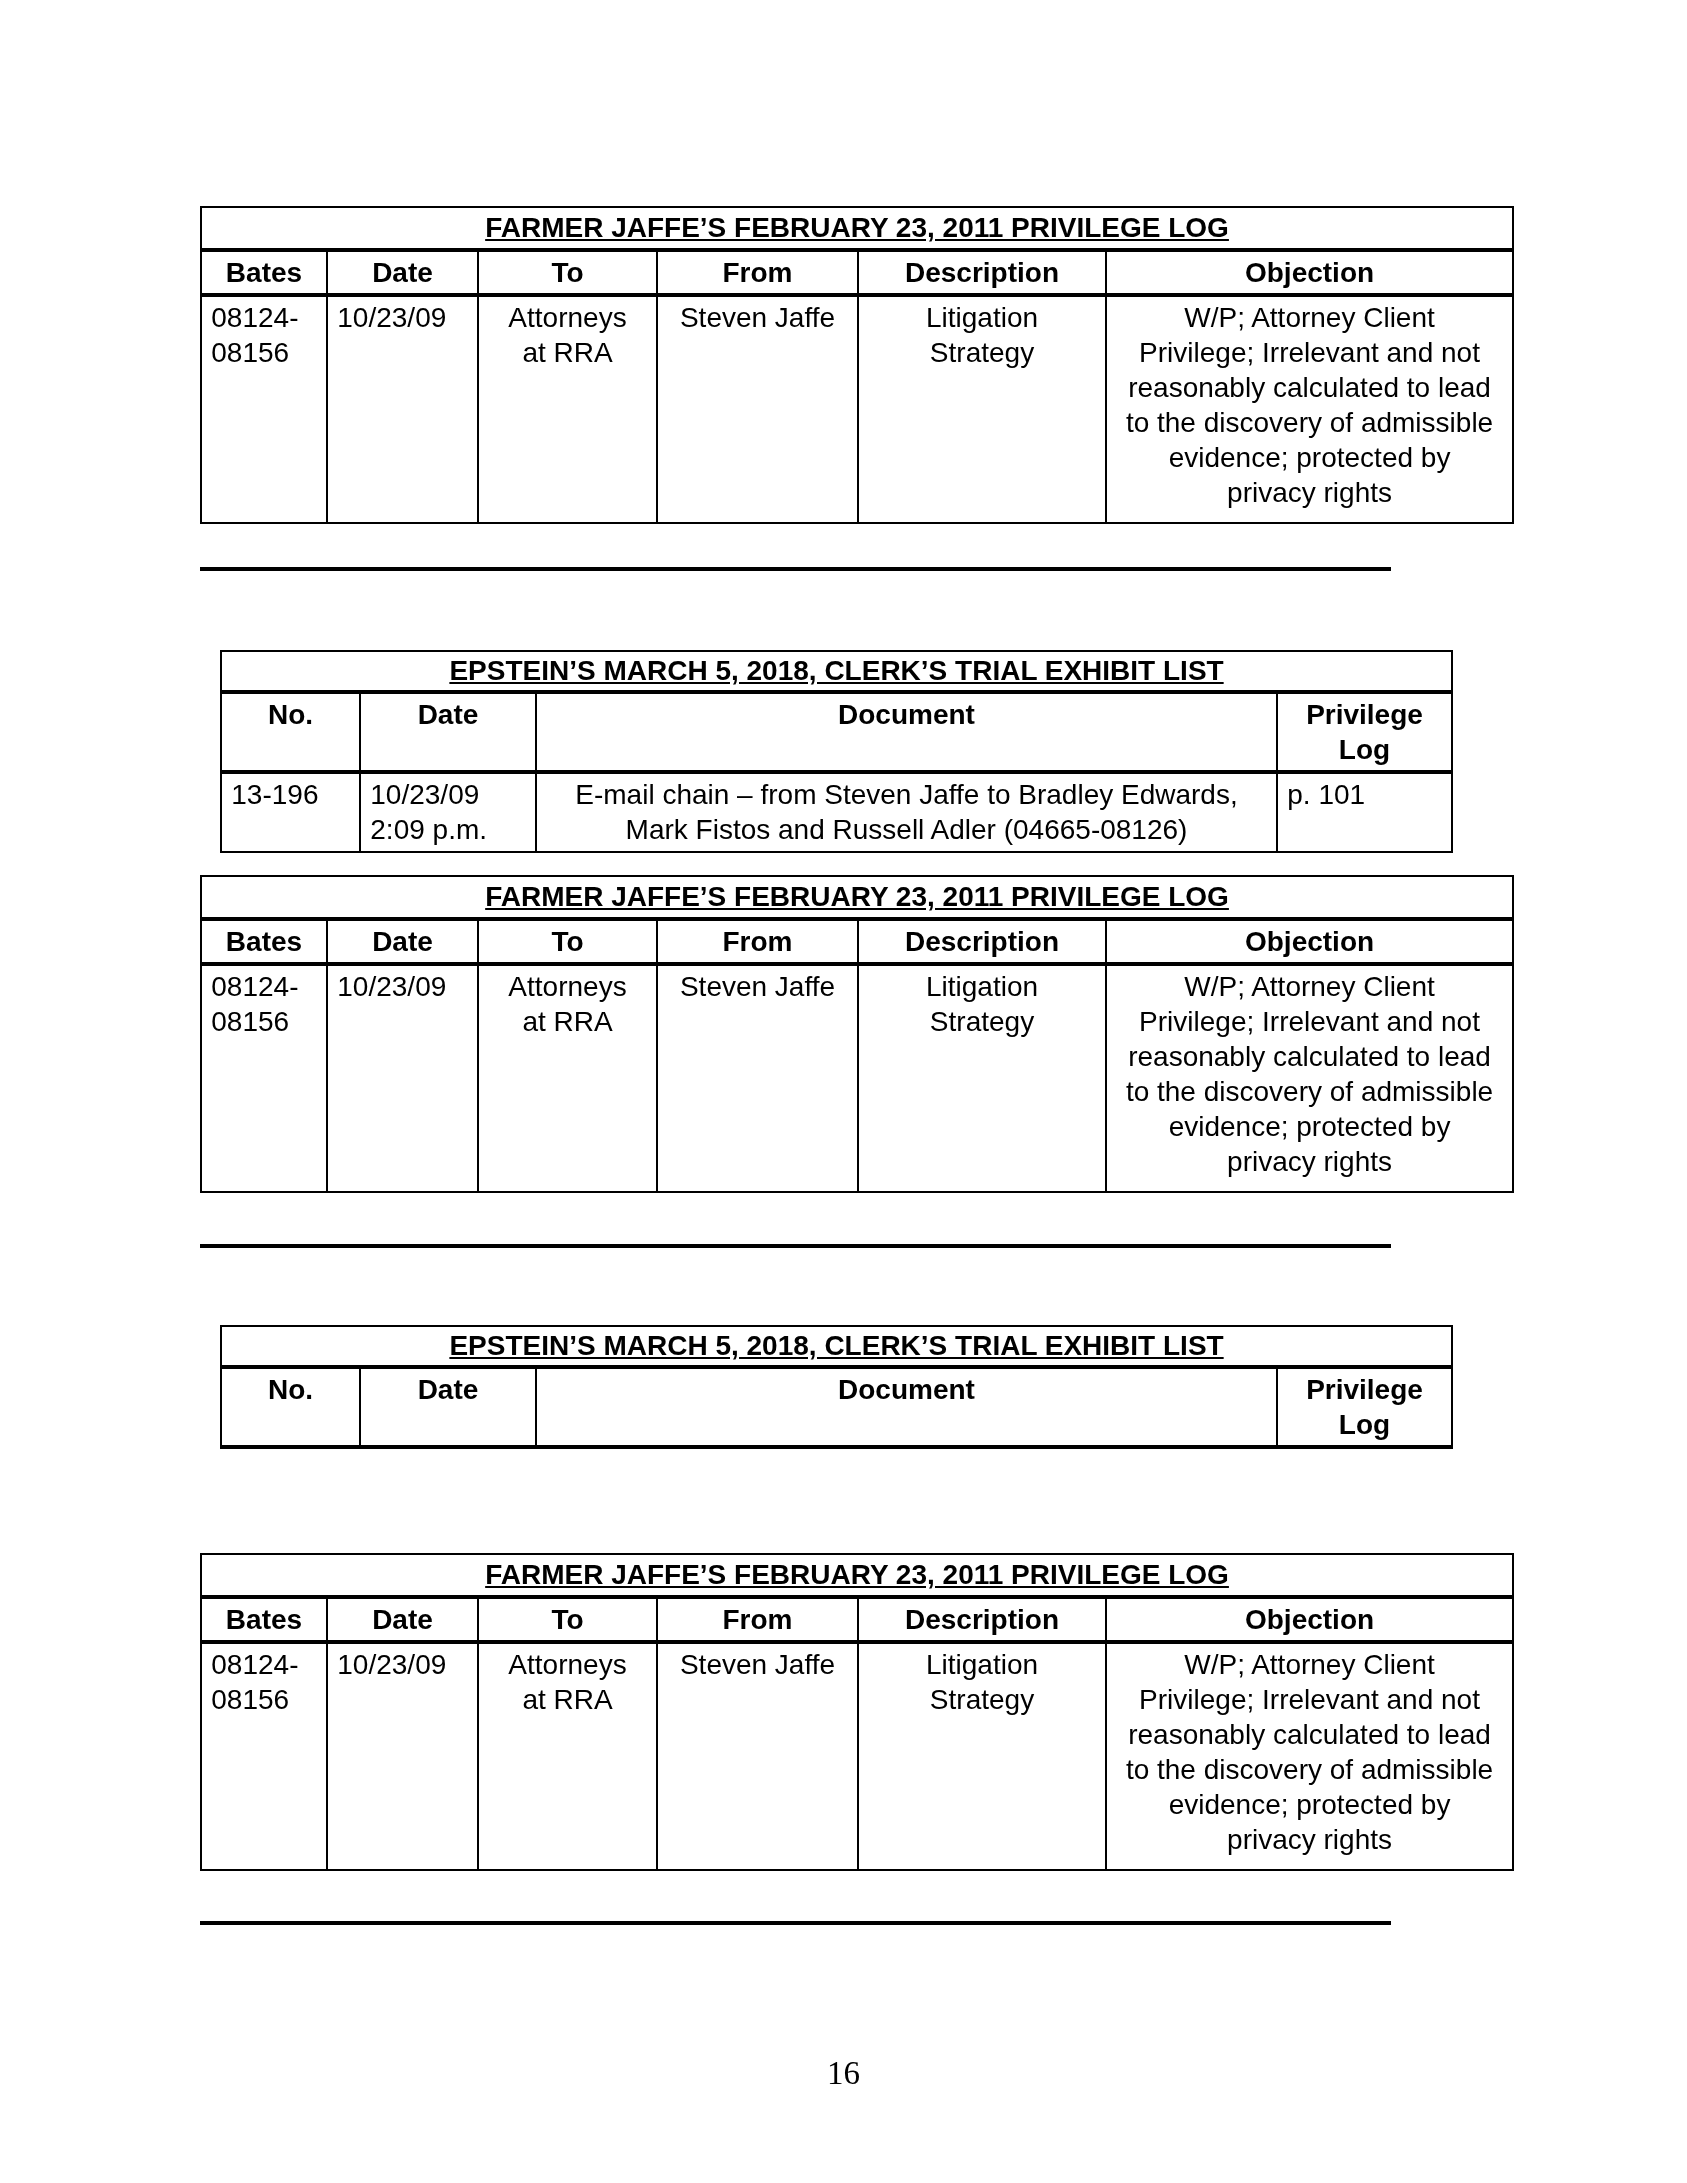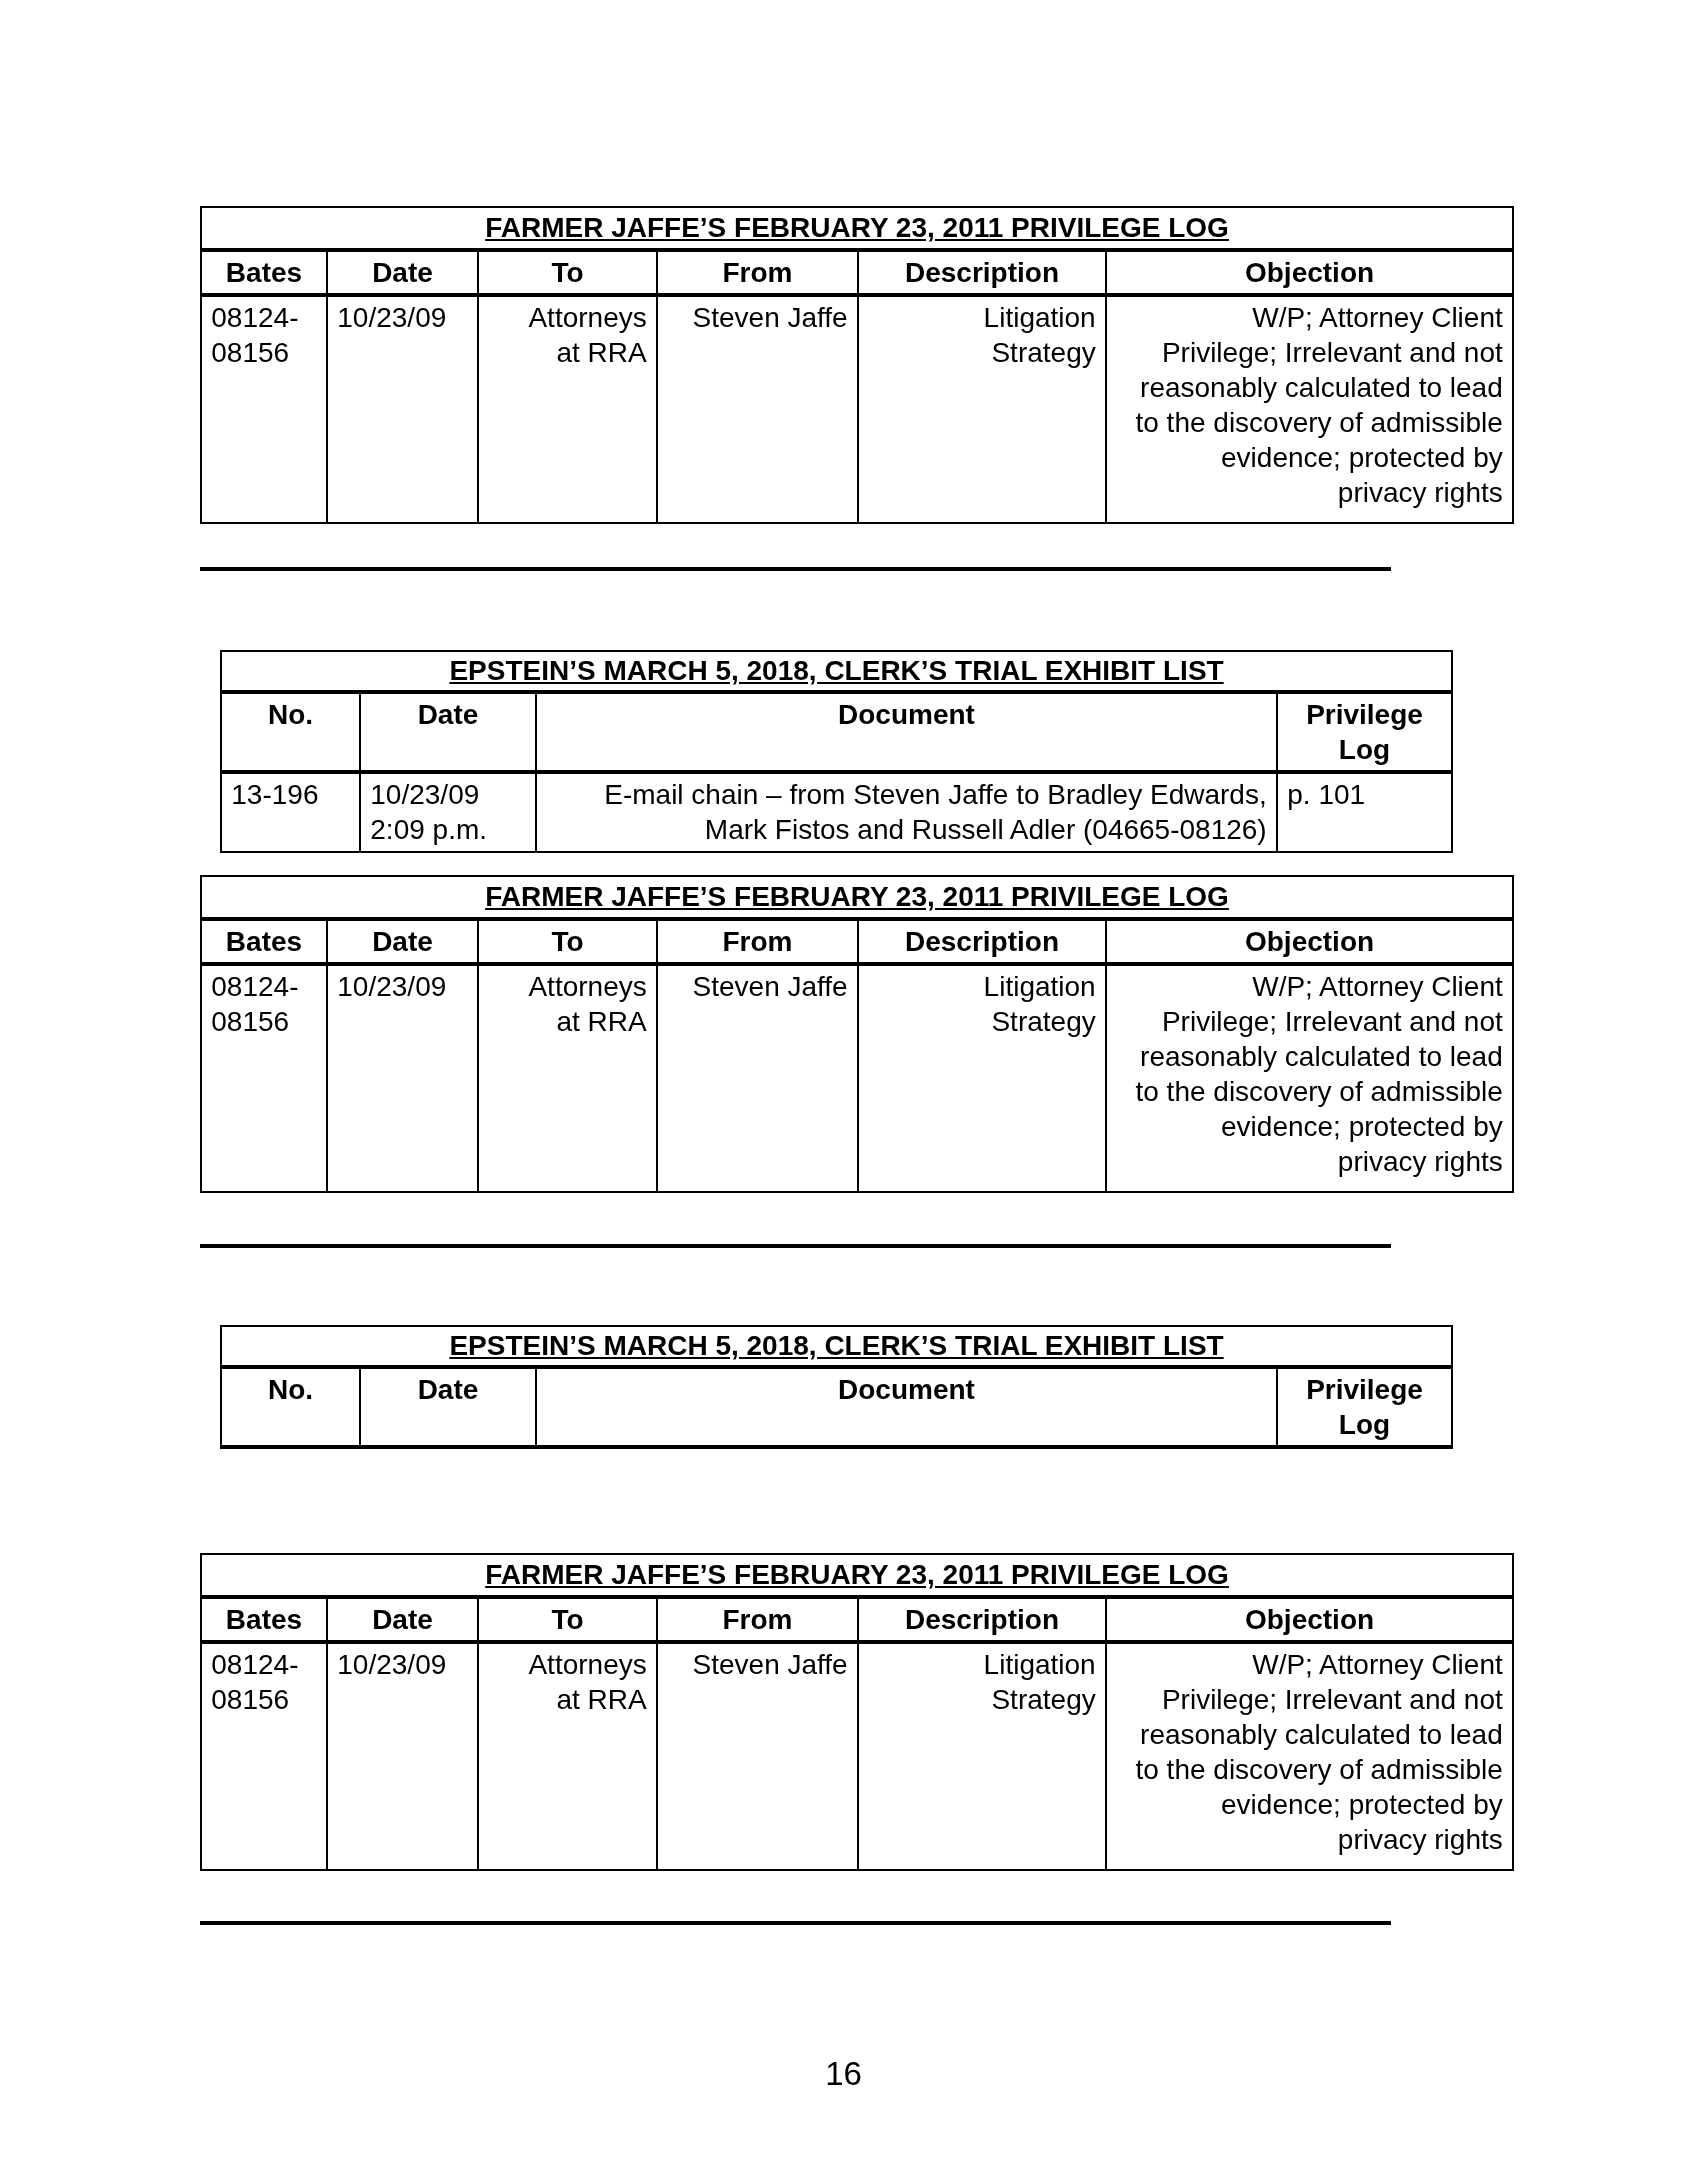--- a/index.html
+++ b/index.html
@@ -52,37 +52,37 @@
   .farmer-table tr.title-row  td { height: 37px; }
   .farmer-table tr.header-row td { height: 32px; }
   .farmer-table tr.data-row   td { height: 218px; }
 
   .epstein-table { left: 220px; width: 1231px; }
   .epstein-table tr.title-row  td { height: 33px; }
   .epstein-table tr.header-row td { height: 65px; }
   .epstein-table tr.data-row   td { height: 65px; }
 
   .cell-center { text-align: left; }
-  .cell-left   { text-align: right; }
+  .cell-left   { text-align: center; }
 
   .section-divider {
     position: absolute;
     left: 200px;
     width: 1191px;
     height: 4px;
     background: #000000;
   }
 
   .page-number {
     position: absolute;
     top: 2055px;
     left: 0;
     width: 1687px;
     text-align: center;
-    font-family: Liberation Sans, sans-serif;
+    font-family: Liberation Serif, serif;
     font-size: 33px;
   }
 
   #t-farmer-1 { top: 206px; }
   #t-epstein-1 { top: 650px; }
   #t-farmer-2 { top: 875px; }
   #t-epstein-2 { top: 1325px; }
   #t-farmer-3 { top: 1553px; }
 
   #divider-1 { top: 567px; }

